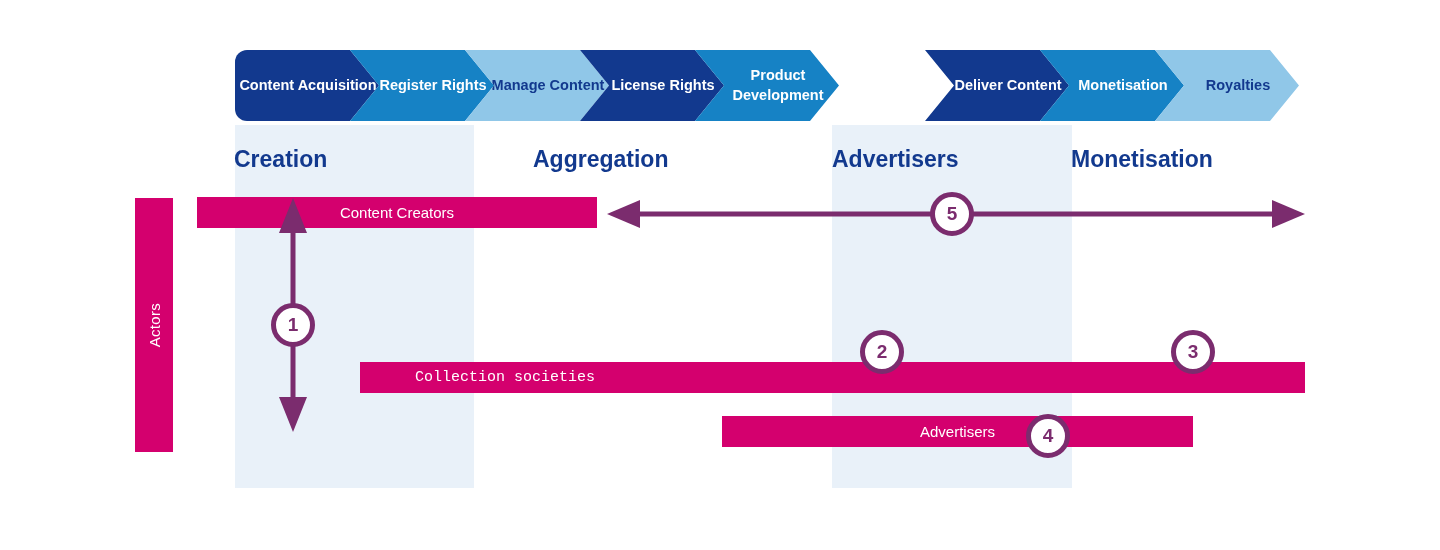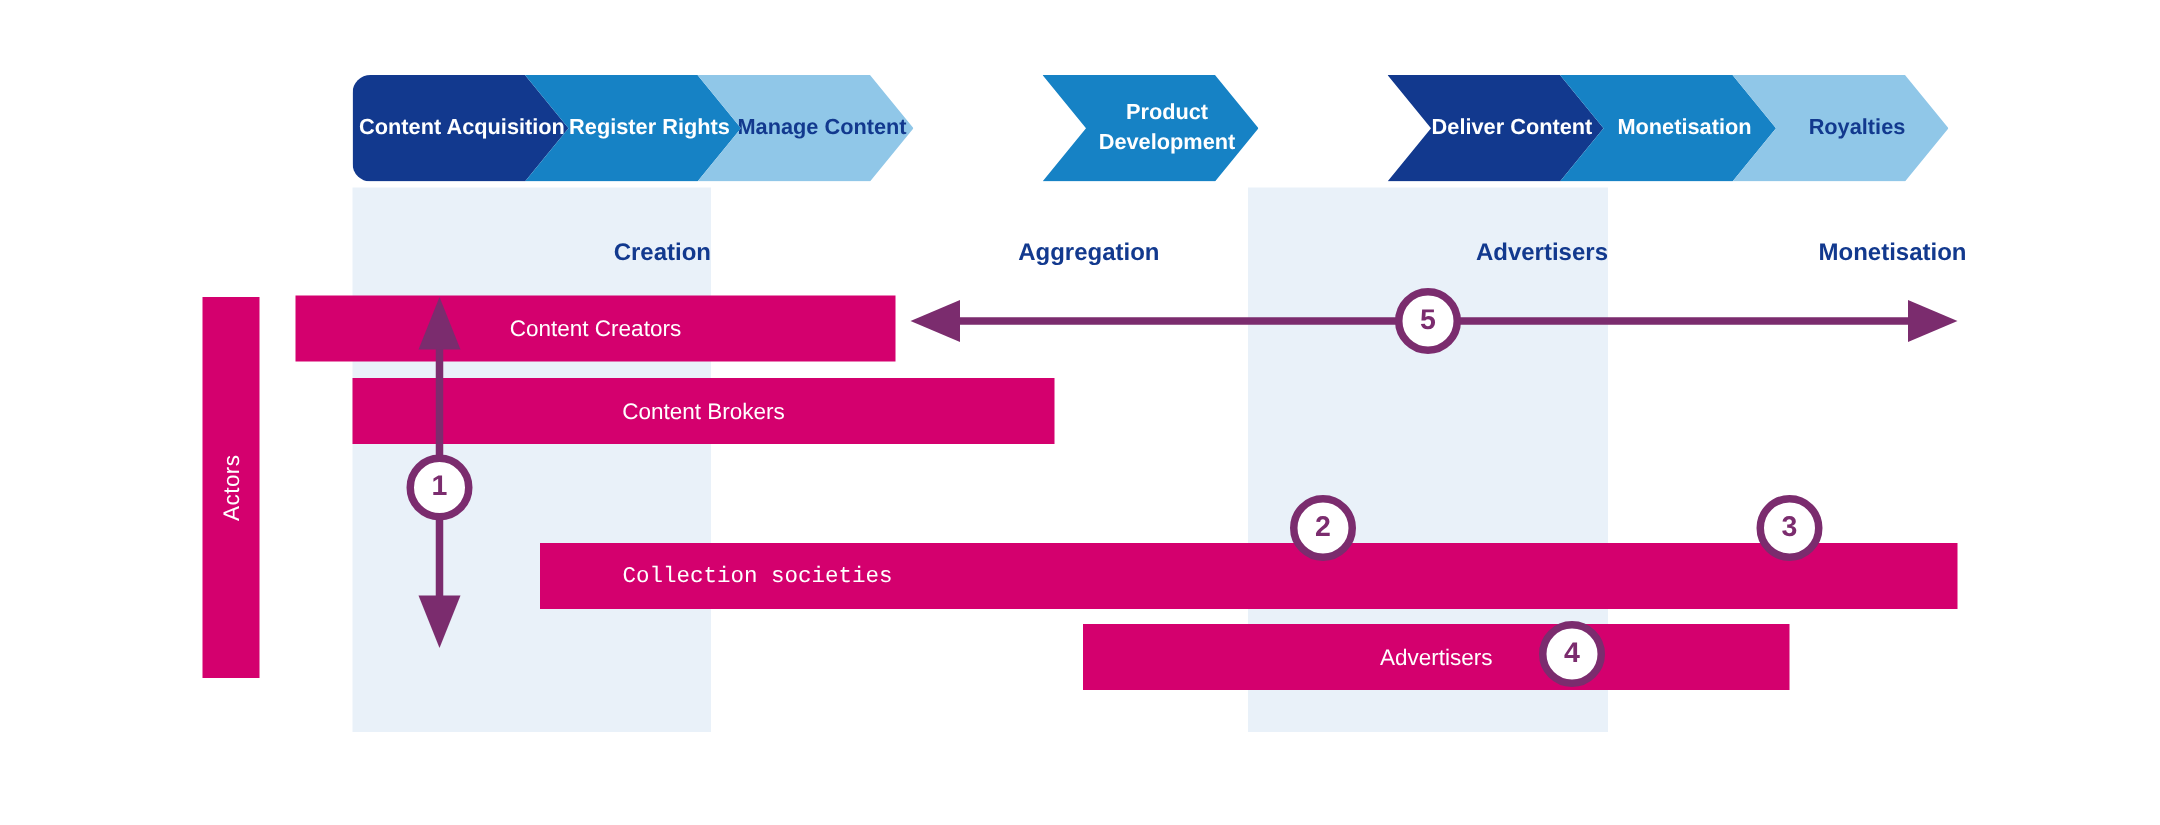--- a/index.html
+++ b/index.html
@@ -21,31 +21,31 @@
                 border-radius:12px 0 0 12px; }
   .chev span { display:block; padding-left:24px; padding-right:2px; }
   .chev.first span { padding-left:4px; }
   .chev.dark  { background:#12398e; color:#fff; }
   .chev.mid   { background:#1682c5; color:#fff; }
   .chev.light { background:#90c7e8; color:#12398e; }
   .p1{left:235px}.p2{left:350px}.p3{left:465px}.p4{left:580px}.p5{left:695px}
   .p6{left:810px}.p7{left:925px}.p8{left:1040px}.p9{left:1155px}
 
   
-  .phase-label { position:absolute; top:160px; width:240px; text-align:right;
-                 font-weight:bold; font-size:16px; color:#12398e; }
+  .phase-label { position:absolute; top:146px; width:240px; text-align:left;
+                 font-weight:bold; font-size:23px; color:#12398e; }
   .ph1{left:234px}.ph2{left:533px}.ph3{left:832px}.ph4{left:1071px}
 
   
   .actors-axis { position:absolute; left:135px; top:198px; width:38px; height:254px;
                  background:#d4006e; color:#fff; display:flex; align-items:center; justify-content:center; }
   .actors-axis span { writing-mode:vertical-rl; transform:rotate(180deg); font-size:15px; letter-spacing:.3px; }
 
   
-  .bar { position:absolute; height:44px; background:#d4006e; color:#fff;
+  .bar { position:absolute; height:31px; background:#d4006e; color:#fff;
          display:flex; align-items:center; justify-content:center; font-size:15px; }
   .bar1 { left:197px; top:197px; width:400px; }
   .bar2 { left:235px; top:252px; width:468px; }
   .bar3 { left:235px; top:307px; width:1070px; justify-content:flex-start; }
   .bar3 .off { width:470px; text-align:center; }
   .bar4 { left:360px; top:362px; width:945px; justify-content:flex-start; }
   .bar4 .off { width:290px; text-align:center;font-family:Liberation Mono, monospace; }
   .bar5 { left:722px; top:416px; width:471px; }
 
   
@@ -72,20 +72,23 @@
 
   <div class="chev dark first p1">
       <span>Content Acquisition</span>
     </div>
   <div class="chev mid p2">
       <span>Register Rights</span>
     </div>
   <div class="chev light p3">
       <span>Manage Content</span>
     </div>
+  <div class="chev dark p4">
+      <span>License Rights</span>
+    </div>
   <div class="chev mid p5">
       <span>Product Development</span>
     </div>
   <div class="chev dark p7">
       <span>Deliver Content</span>
     </div>
   <div class="chev mid p8">
       <span>Monetisation</span>
     </div>
   <div class="chev light p9">
@@ -96,23 +99,20 @@
   <div class="phase-label ph2">Aggregation</div>
   <div class="phase-label ph3">Advertisers</div>
   <div class="phase-label ph4">Monetisation</div>
 
   <div class="actors-axis">
     <span>Actors</span>
   </div>
 
   <div class="bar bar1">
       <span>Content Creators</span>
-    </div>
-  <div class="bar bar2">
-      <span>Content Brokers</span>
     </div>
   <div class="bar bar4">
       <span class="off">Collection societies</span>
     </div>
   <div class="bar bar5">
       <span>Advertisers</span>
     </div>
 
   <svg class="arrows" viewBox="0 0 1440 550" xmlns="http://www.w3.org/2000/svg">
 

